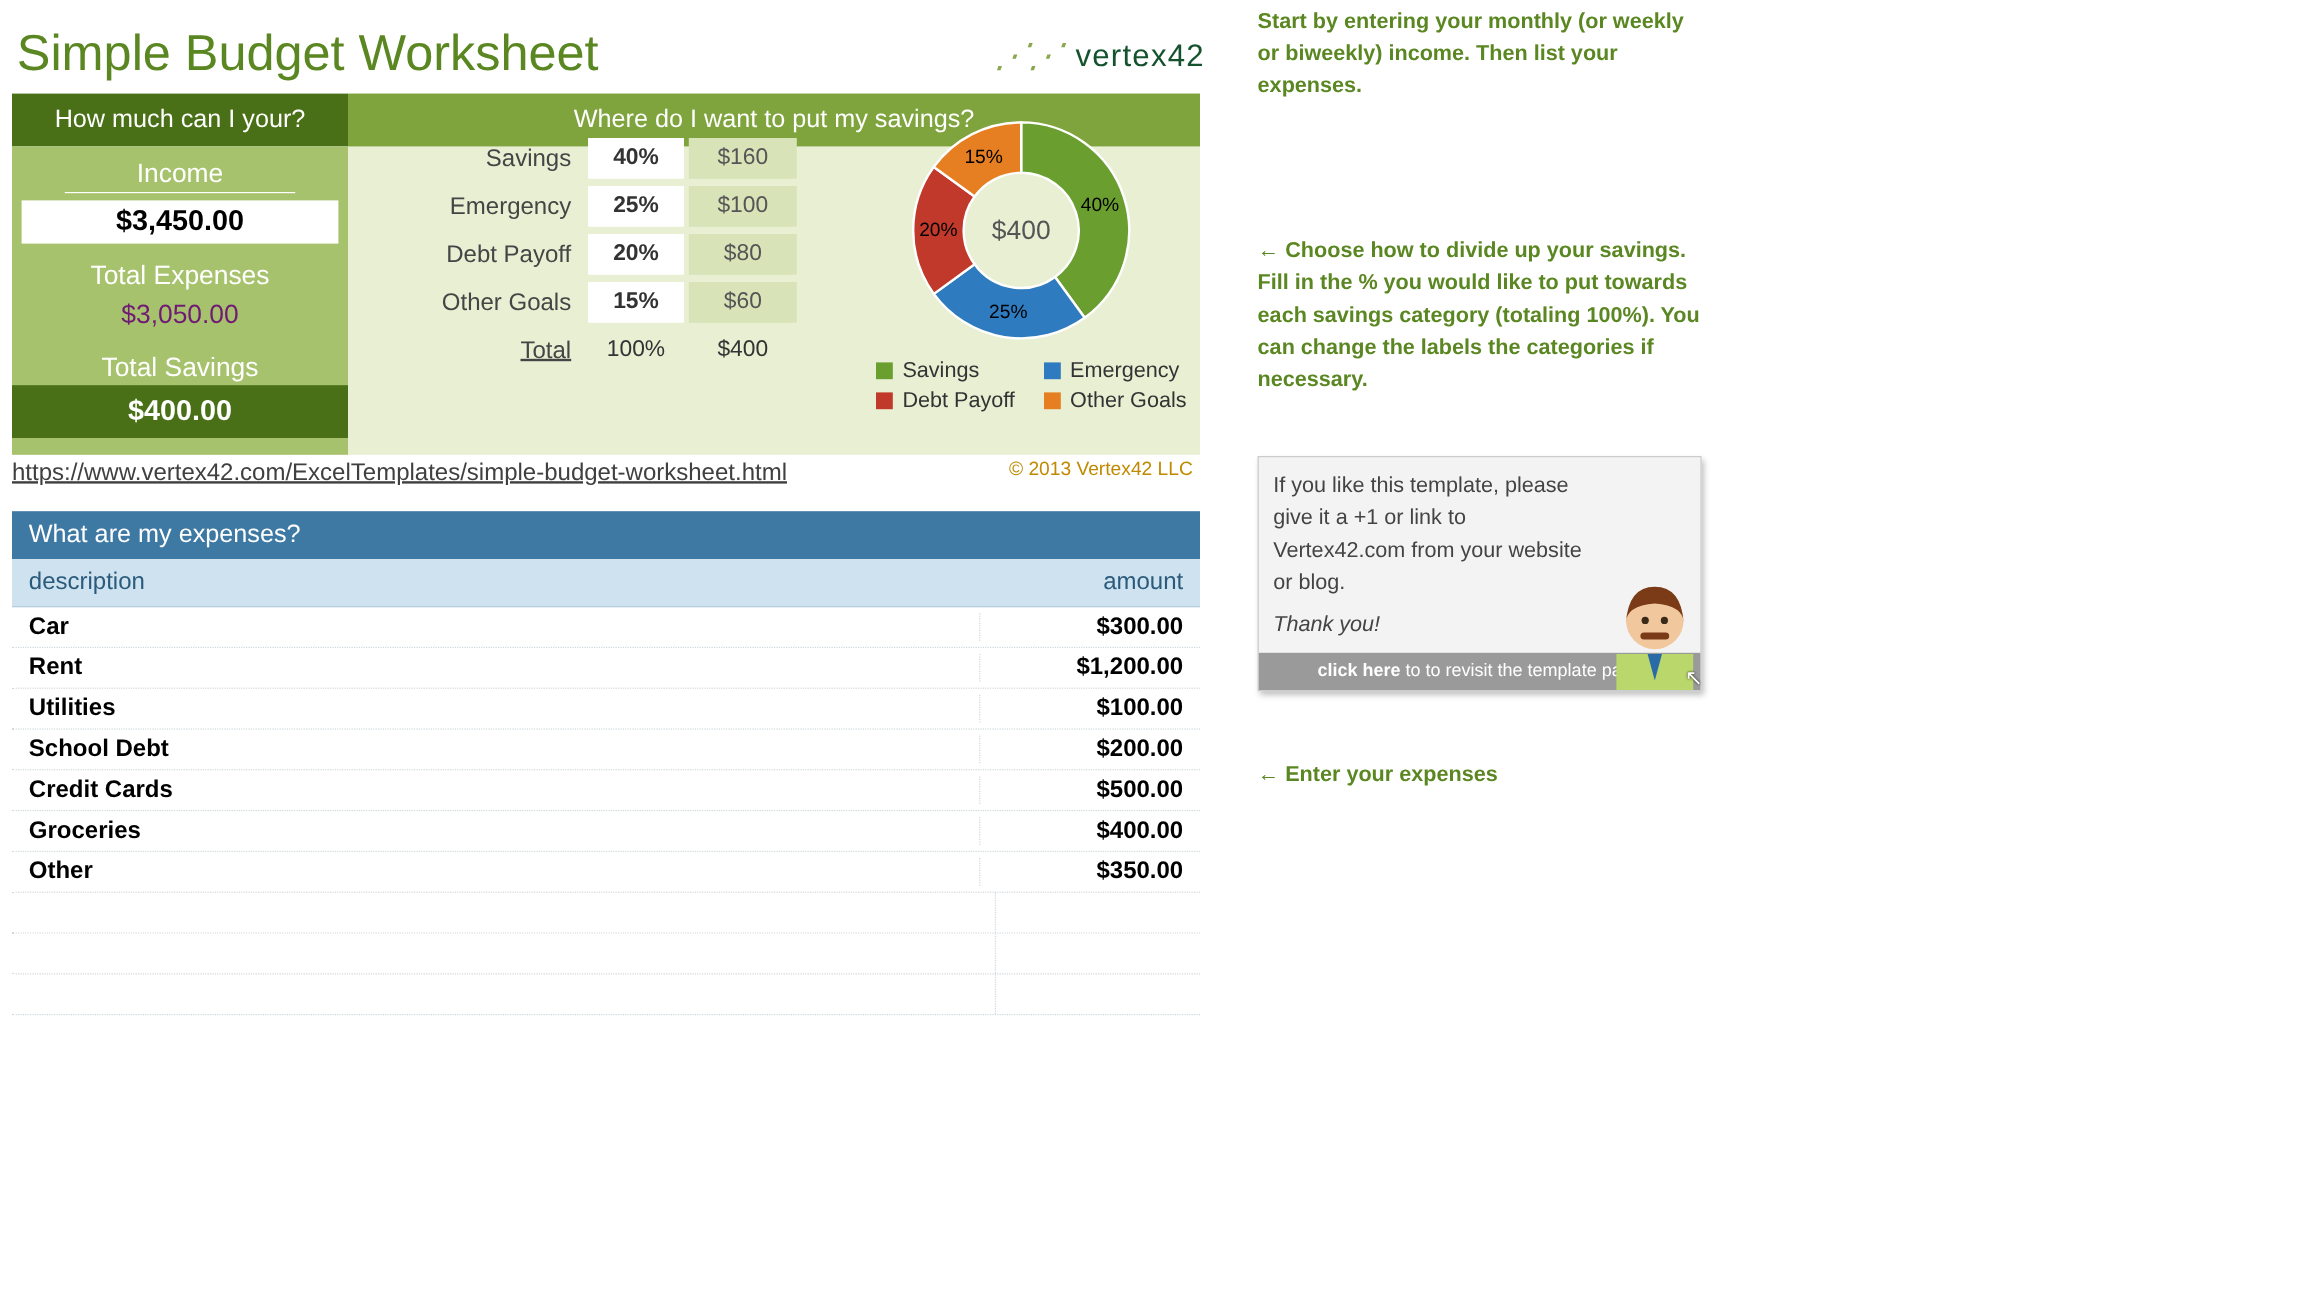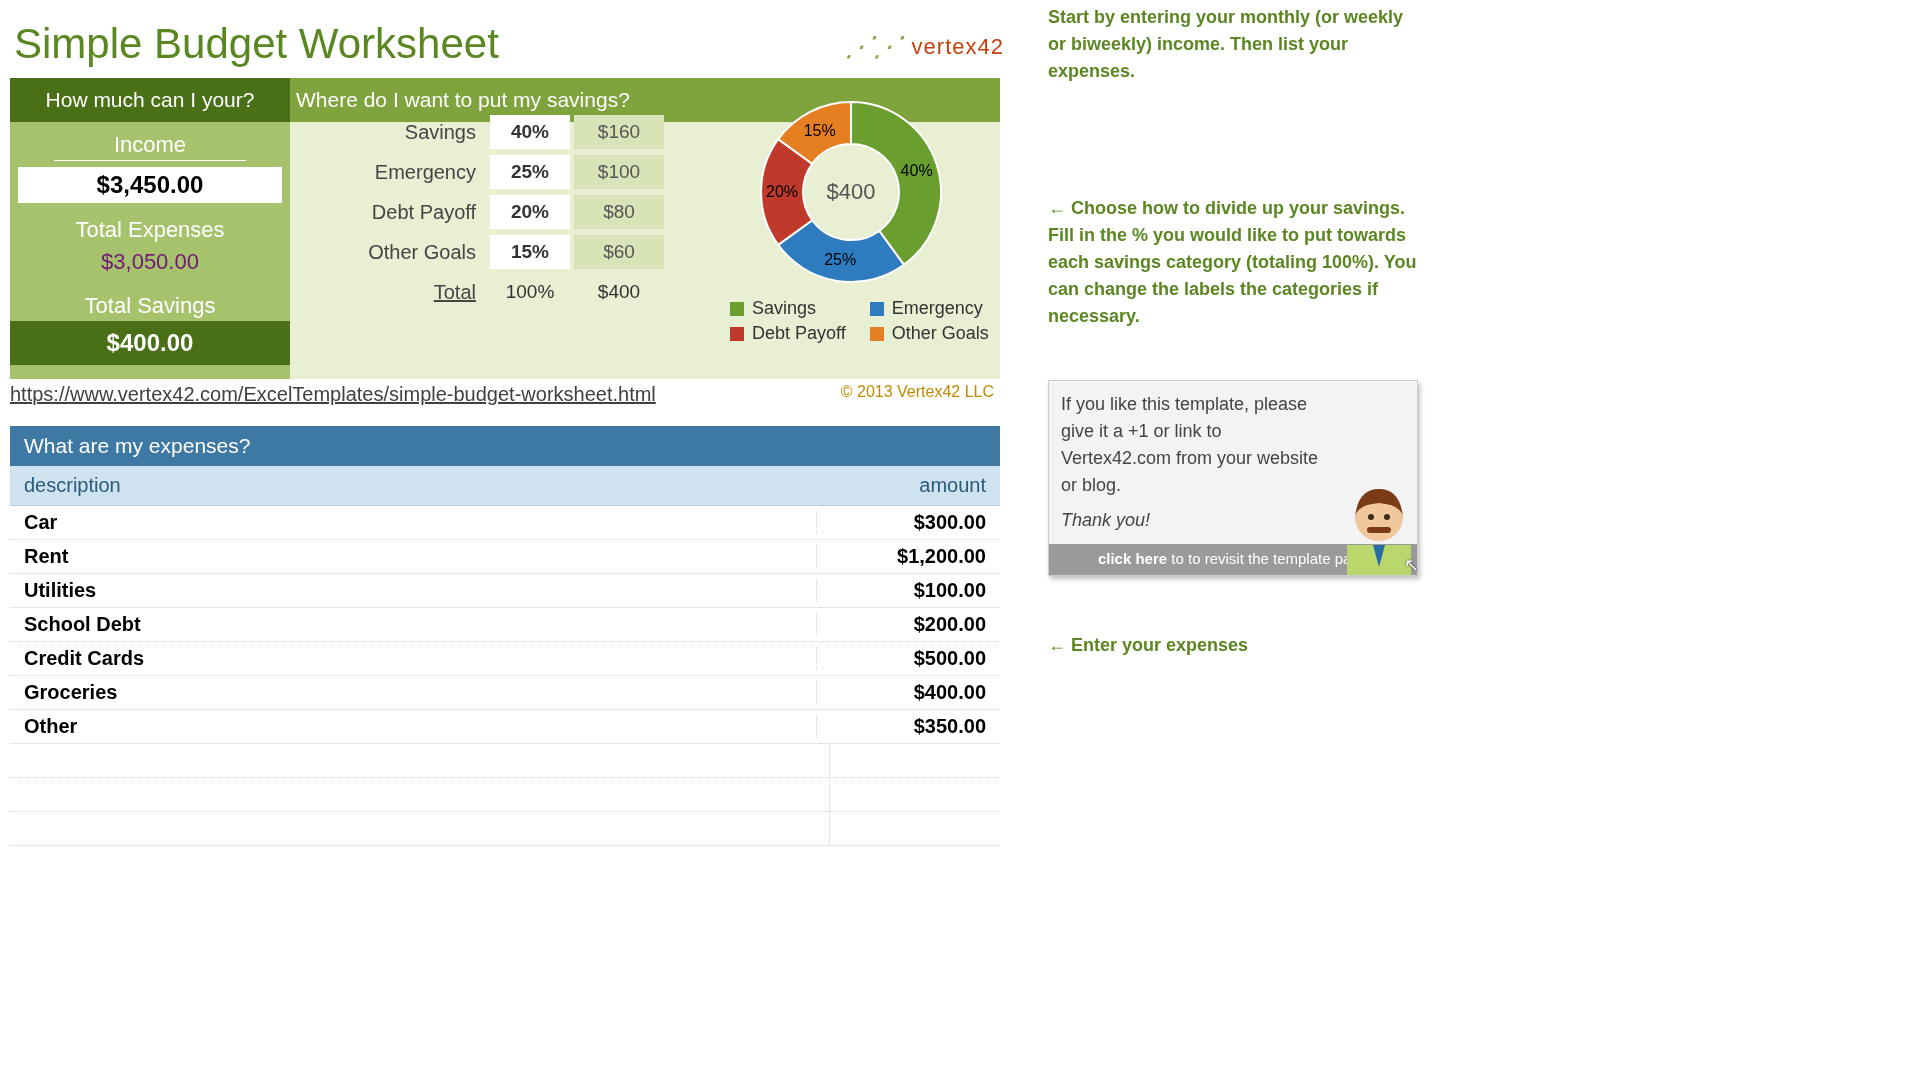--- a/index.html
+++ b/index.html
@@ -13,29 +13,29 @@
     color: #333;
   }
   .main { width: 1000px; position: absolute; left: 10px; top: 0; }
   .title {
     font-size: 42px;
     color: #5b8722;
     font-weight: 400;
     padding: 20px 0 10px 4px;
   }
   .logo { position: absolute; right: 6px; top: 30px; display:flex; align-items:center; gap:8px; }
-  .logo-text { font-family: Arial; font-size: 22px; color:#c2410c; letter-spacing:1px; font-weight:300; }
+  .logo-text { font-family: Arial; font-size: 26px; color:#14532d; letter-spacing:1px; font-weight:300; }
   .logo-mark { display:inline-block; color:#8aa84b; font-size:28px; transform: skewX(-20deg); }
 
   .top-panel { display:flex; width:990px; }
   .left-col { width:280px; }
   .right-col { flex:1; background:#e8efd3; position:relative; }
 
   .hdr-dark { background:#4a7017; color:#fff; text-align:center; padding:10px 6px; font-size:21px; }
-  .hdr-olive { background:#7fa43d; color:#fff; padding:10px 6px; font-size:21px; }
+  .hdr-olive { background:#7fa43d; color:#fff; text-align:center; padding:10px 6px; font-size:21px; }
   .left-body { background:#a7c26c; color:#fff; text-align:center; padding:10px 0 14px 0; }
   .income-label { font-size:22px; border-bottom:1px solid #fff; display:inline-block; padding:0 60px 2px 60px; margin-bottom:4px;}
   .income-box { background:#fff; color:#000; font-weight:bold; font-size:24px; margin:2px 8px 14px 8px; padding:4px 0;}
   .sub-label { font-size:22px; margin-top:4px; }
   .sub-val { color:#701a75; font-size:22px; margin:6px 0 18px 0; }
   .sav-box { background:#4a7017; color:#fff; font-weight:bold; font-size:24px; margin:2px 0 0 0; padding:8px 0;}
 
   .alloc-table { position:absolute; left:40px; top:34px; }
   .alloc-row { display:flex; align-items:center; height:40px; }
   .alloc-label { width:160px; text-align:right; color:#454545; font-size:20px; padding-right:14px;}

